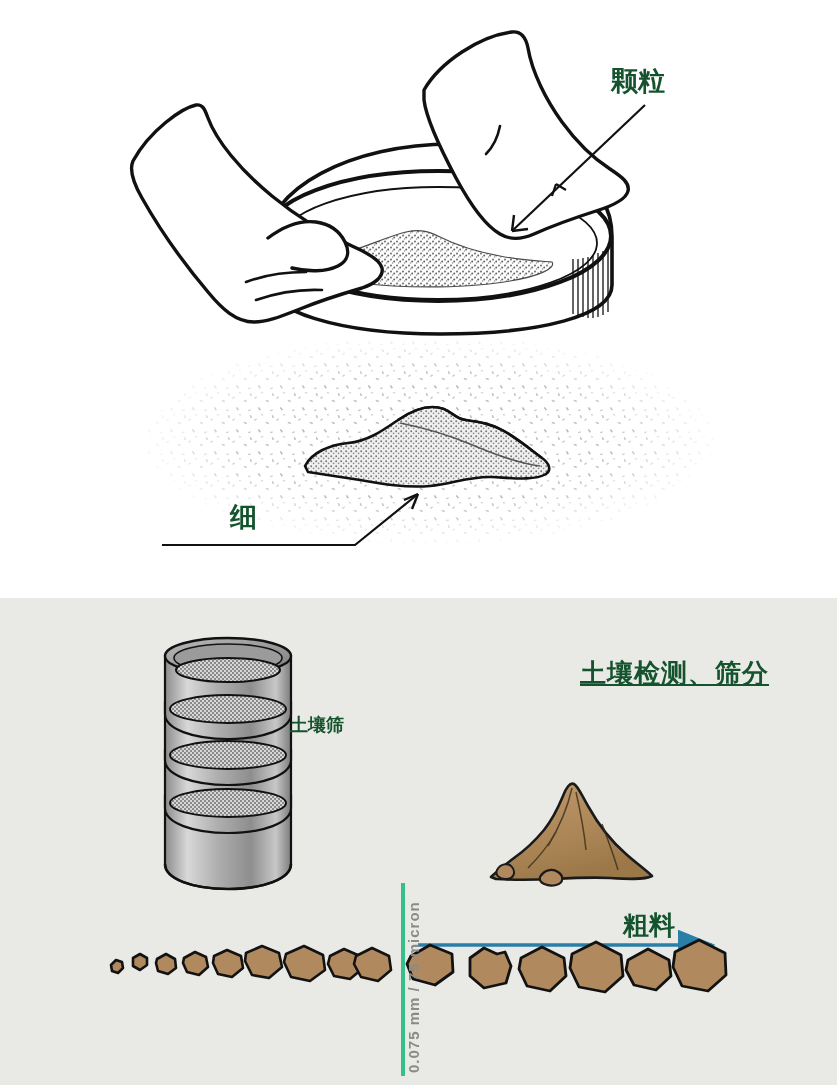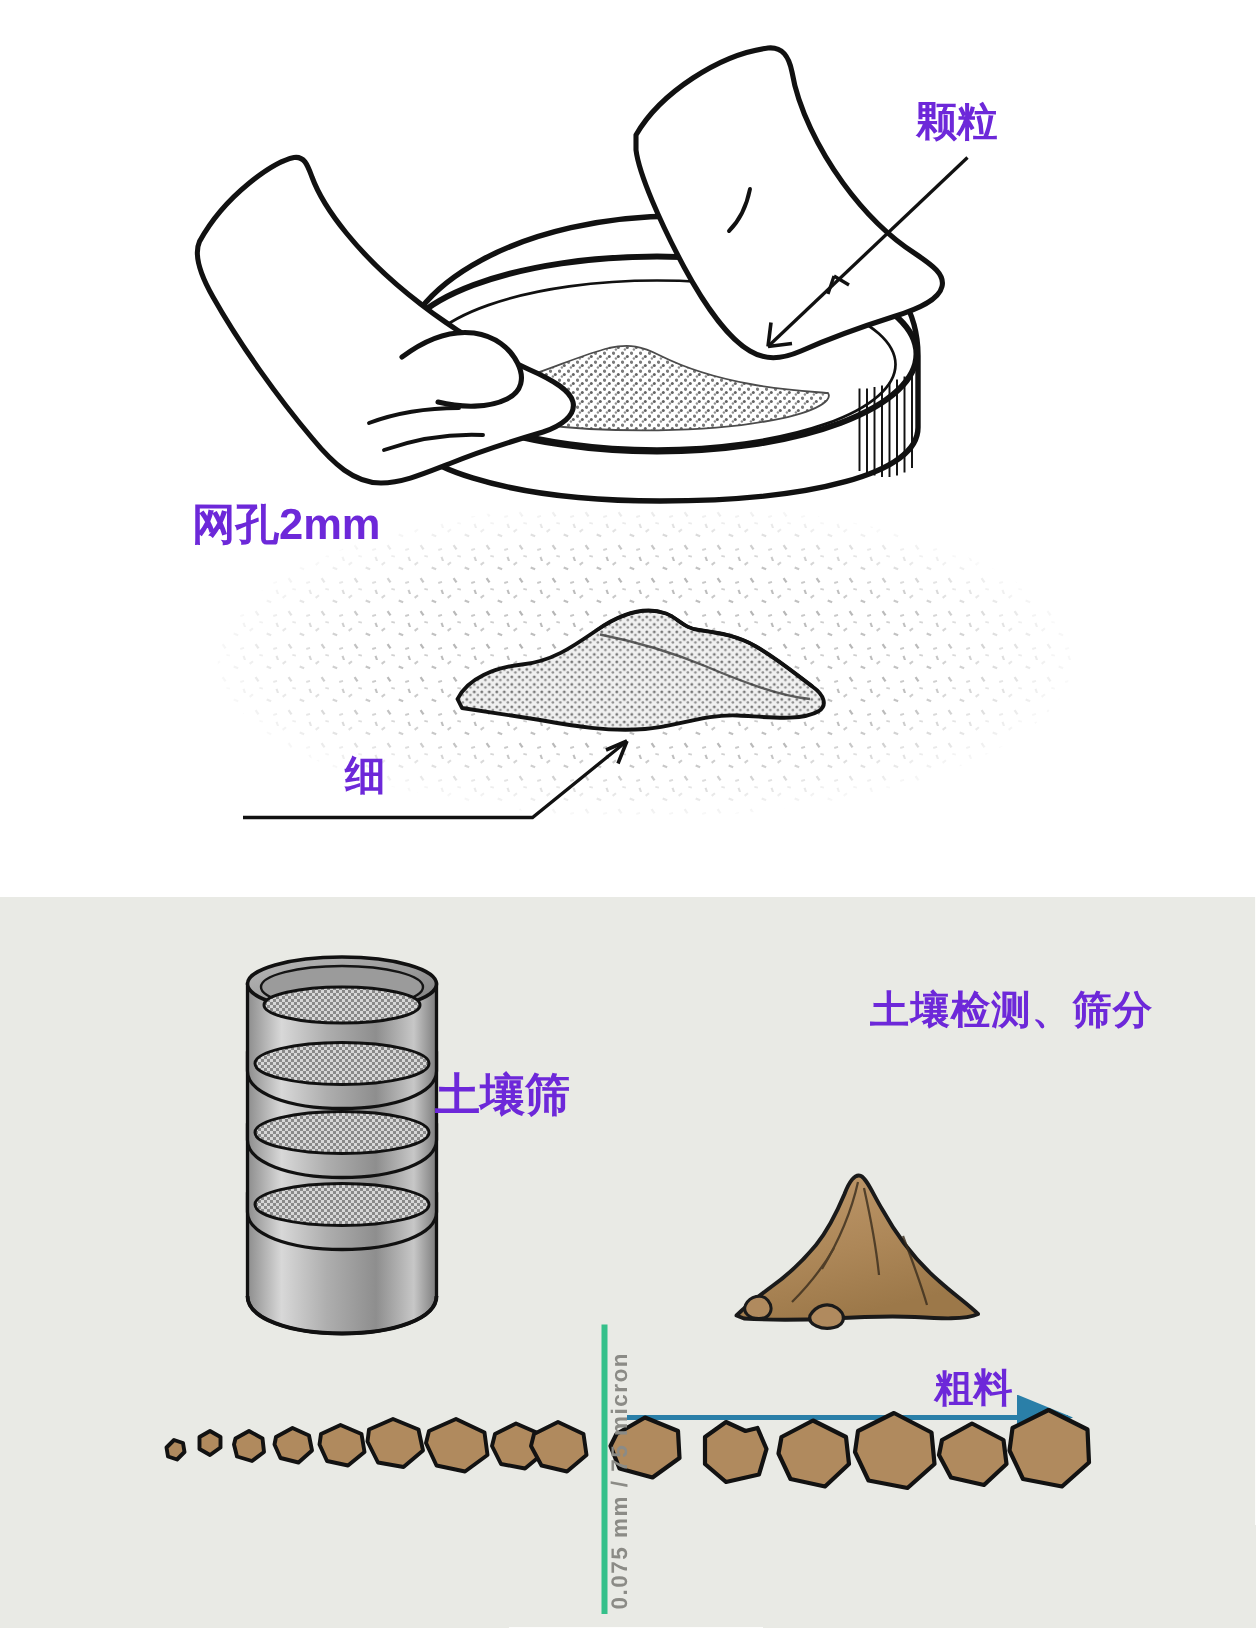--- a/index.html
+++ b/index.html
@@ -37,30 +37,30 @@
     position: absolute;
     left: 0; top: 598px;
     width: 800px; height: 14px;
     background: #ffffff;
   }
   #panel-bottom svg.art { position: absolute; left: 0; top: 0; }
 
   
   .lbl {
     position: absolute;
-    color: #6d28d9;
+    color: #14532d;
     white-space: nowrap;
     line-height: 1;
     font-weight: 600;
   }
   .lbl-granule { left: 611px; top: 68px;  font-size: 27px; }
   .lbl-mesh    { left: 128px; top: 336px; font-size: 29px; }
   .lbl-fine    { left: 230px; top: 504px; font-size: 27px; }
   .lbl-title   { left: 580px; top: 660px; font-size: 26px; letter-spacing: 1px;}
-  .lbl-sieve   { left: 290px; top: 716px; font-size: 30px; text-align: center; }
+  .lbl-sieve   { left: 290px; top: 716px; font-size: 18px; text-align: center; }
   .lbl-coarse  { left: 583px; top: 912px; font-size: 26px; }
 
   .lbl-axis {
     position: absolute;
     left: 370px; top: 885px;
     width: 190px;
     color: #8b8b86;
     font-size: 15px;
     font-weight: 700;
     letter-spacing: 1px;
@@ -214,21 +214,20 @@
       </g>
 
       <g stroke="#111111" stroke-width="2.2" fill="none">
         <path d="M645 105 L 512 231"></path>
         <path d="M512 231 L 514 215 M512 231 L 528 229" stroke-width="2.4"></path>
         <path d="M556 184 L 552 196 M556 184 L 566 190" stroke-width="2.2"></path>
       </g>
     </svg>
 
     <div class="lbl lbl-granule">颗粒</div>
-    <div class="lbl lbl-mesh">网孔2mm</div>
     <div class="lbl lbl-fine">细</div>
   </div>
 
   <div id="panel-notch"></div>
 
   <div id="panel-bottom">
 
     <svg class="art" width="837" height="487" viewBox="0 0 837 487">
       <defs>
         <linearGradient id="metalGrad" x1="0" y1="0" x2="1" y2="0">
@@ -325,21 +324,21 @@
       <g fill="#b08a5e" stroke="#121212" stroke-width="2.8" stroke-linejoin="round">
         <path d="M411 358 l19 -11 l22 9 l1 18 l-18 13 l-22 -6 l-6 -15 z"></path>
         <path d="M470 360 l14 -10 l13 6 l8 -2 l6 14 l-5 17 l-22 5 l-14 -12 z"></path>
         <path d="M521 360 l21 -11 l22 11 l2 18 l-16 15 l-23 -5 l-8 -17 z"></path>
         <path d="M572 356 l24 -12 l25 13 l2 21 l-18 16 l-26 -5 l-9 -19 z"></path>
         <path d="M628 362 l20 -11 l21 11 l2 16 l-15 14 l-22 -5 l-8 -15 z"></path>
         <path d="M675 354 l24 -12 l26 13 l1 22 l-18 16 l-26 -5 l-9 -19 z"></path>
       </g>
     </svg>
 
-    <div class="lbl lbl-title" style="top:62px;left:580px;">土壤检测、筛分</div>
+    <div class="lbl lbl-title" style="top:62px;left:580px;text-decoration:underline;">土壤检测、筛分</div>
     <div class="lbl lbl-sieve" style="top:118px;left:290px;">土壤筛</div>
     <div class="lbl lbl-coarse" style="top:314px;left:583px;margin-left:40px;">粗料</div>
 
     <div class="lbl-axis" style="top:285px;left:392px;">
       <span class="lbl-axis-inner">0.075 mm / 75 micron</span>
     </div>
   </div>
 
 </div>
 

